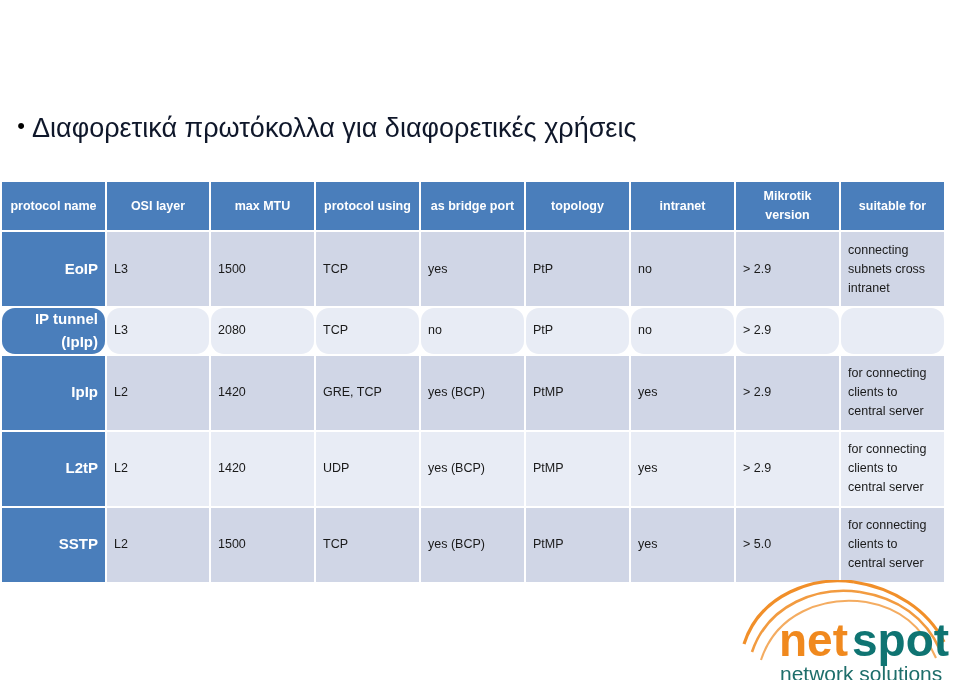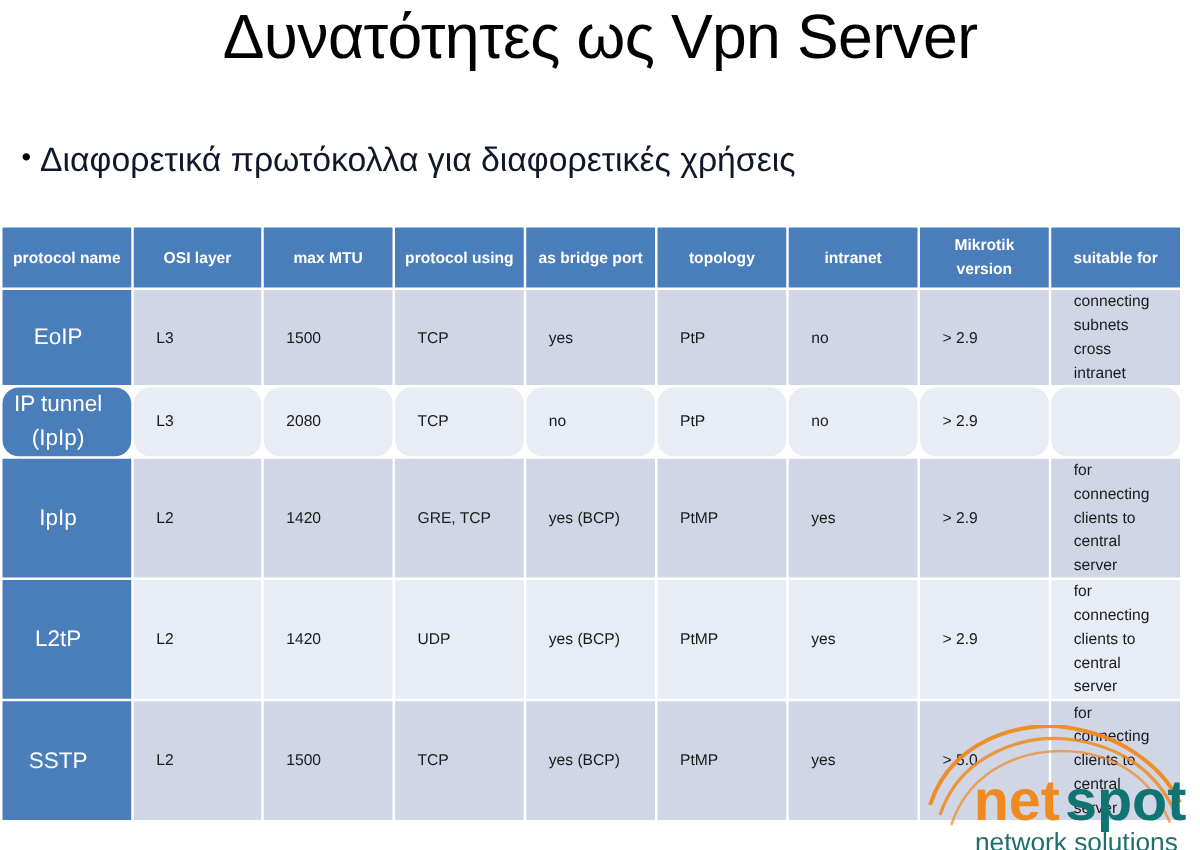--- a/index.html
+++ b/index.html
@@ -66,44 +66,44 @@
     left: 0px;
     top: 180px;
     width: 926px;
     border-collapse: separate;
     border-spacing: 2px;
     table-layout: fixed;
     background: transparent;
   }
   .proto-table th,
   .proto-table td {
-    padding: 0 18px;
+    padding: 0 7px;
     vertical-align: middle;
     font-size: 12.5px;
     line-height: 1.52;
     color: #1a1a1a;
     text-align: left;
     border: 0;
     overflow: hidden;
   }
   .proto-table thead th {
     background: #4a7ebb;
     color: #ffffff;
     font-weight: bold;
     text-align: center;
     height: 48px;
     font-size: 12.5px;
     padding: 2px 4px;
   }
   .proto-table tbody th.rowhead {
     background: #4a7ebb;
     color: #ffffff;
-    font-weight: normal;
-    text-align: center;
-    font-size: 18px;
+    font-weight: bold;
+    text-align: right;
+    font-size: 15px;
     padding-left: 4px;
   }
   tr.row-dark td { background: #d0d6e6; }
   tr.row-light td { background: #e8ecf5; }
 
   tr.r-tall th.rowhead, tr.r-tall td { height: 74px; }
   tr.r-short th.rowhead, tr.r-short td { height: 28px; border-radius: 13px; }
 
   .cell-multi {
     white-space: normal;
@@ -118,21 +118,20 @@
     width: 218px;
     height: 108px;
   }
   .logo svg { display: block; }
 </style>
 </head>
 <body>
 
 <div class="slide">
 
-  <div class="slide-title">Δυνατότητες ως Vpn Server</div>
 
   <div class="bullet-row">
     <span class="bullet-dot">•</span>
     <span class="bullet-text">Διαφορετικά πρωτόκολλα για διαφορετικές χρήσεις</span>
   </div>
 
   <table class="proto-table">
     <colgroup>
       <col style="width:103px">
       <col style="width:102px">

